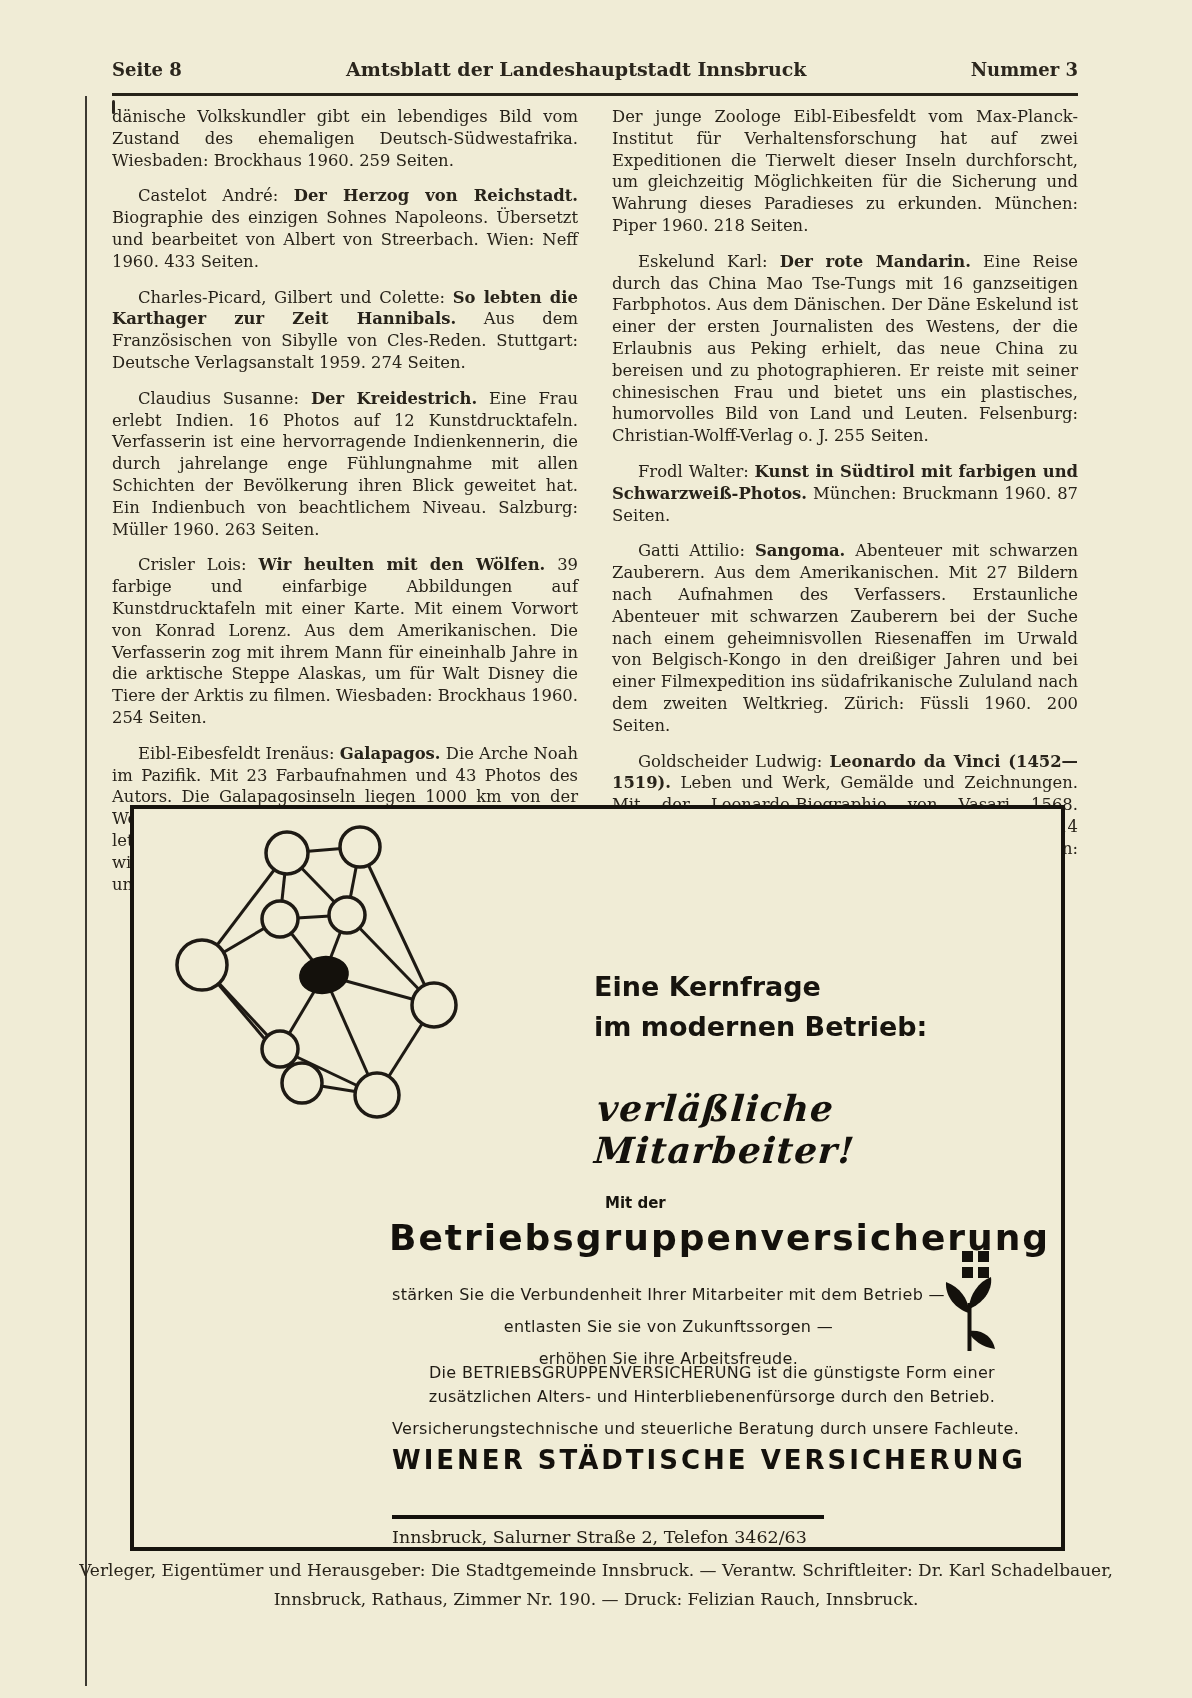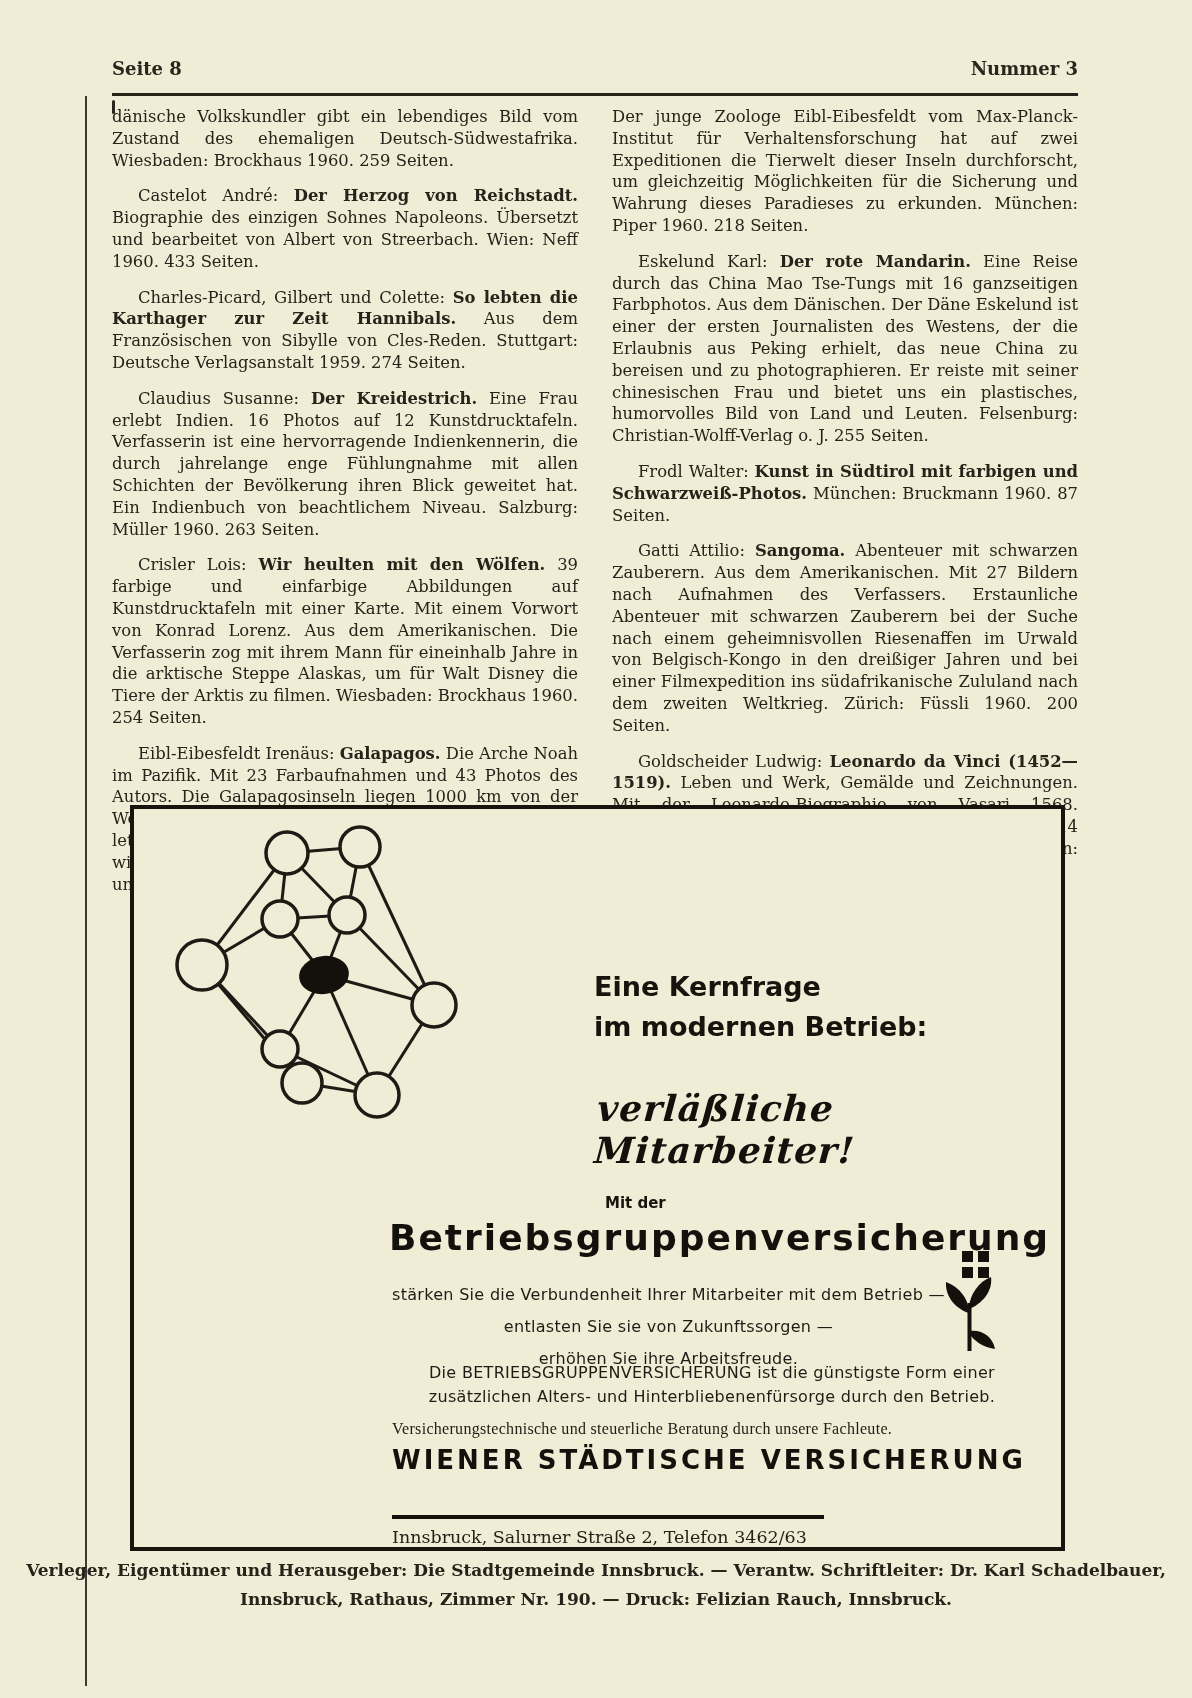--- a/index.html
+++ b/index.html
@@ -30,38 +30,39 @@
   .ad-box{position:absolute;left:130px;top:805px;width:927px;height:738px;border:4px solid #17140e;background:#f0ecd6;}
   .ad-illustration{position:absolute;left:28px;top:14px;}
   .ad-kicker{position:absolute;left:460px;top:158px;font-family:"DejaVu Sans",sans-serif;font-weight:bold;font-size:27px;line-height:40px;color:#17140e;}
   .ad-script{position:absolute;left:462px;top:278px;font-family:"DejaVu Serif",serif;font-style:italic;font-weight:bold;font-size:36px;letter-spacing:1px;color:#14110c;transform:skewX(-4deg);}
   .ad-mitder{position:absolute;left:471px;top:385px;font-family:"DejaVu Sans",sans-serif;font-weight:bold;font-size:15px;color:#17140e;}
   .ad-headline{position:absolute;left:255px;top:408px;width:660px;font-family:"DejaVu Sans",sans-serif;font-weight:bold;font-size:36px;letter-spacing:2px;color:#14110c;white-space:nowrap;}
   .ad-body{position:absolute;left:258px;font-family:"DejaVu Sans",sans-serif;font-size:16px;color:#201c15;letter-spacing:0.3px;}
   .ad-body .bl{margin:0 0 8px 0;line-height:24px;text-align:center;}
   .grp1{top:474px;}
   .grp2{top:552px;width:640px;}
-  .grp3{top:608px;font-family:Liberation Serif, serif;}
+  .grp3{top:608px;}
   .ad-company{position:absolute;left:258px;top:636px;font-family:"DejaVu Sans",sans-serif;font-weight:bold;font-size:26px;letter-spacing:3px;color:#14110c;white-space:nowrap;}
   .ad-branch{position:absolute;left:258px;top:676px;font-family:"DejaVu Serif",serif;font-size:20px;letter-spacing:5px;color:#1c1812;white-space:nowrap;}
   .ad-branch-rule{position:absolute;left:258px;top:706px;width:432px;height:4px;background:#14110c;}
   .ad-address{position:absolute;left:258px;top:718px;font-family:"DejaVu Serif",serif;font-size:17.5px;color:#241f16;}
   .ad-logo{position:absolute;left:798px;top:442px;}
 
   
-  .footer{position:absolute;left:0;top:1556px;width:1192px;text-align:center;font-size:17px;font-weight:bold;color:#28231a;line-height:29px;}
+  .footer{position:absolute;left:0;top:1556px;width:1192px;text-align:center;font-size:17px;font-weight:normal;color:#28231a;line-height:29px;}
 </style>
 </head>
 <body>
 
 <div class="scan-line"></div>
 <div class="ink-mark"></div>
 
 <div class="header">
   <span class="h-left">Seite 8</span>
+  <span class="h-center">Amtsblatt der Landeshauptstadt Innsbruck</span>
   <span class="h-right">Nummer 3</span>
 </div>
 <div class="header-rule"></div>
 
 <div class="col col-left">
   <p class="entry cont"><span>dänische Volkskundler gibt ein lebendiges Bild vom Zustand des ehemaligen Deutsch-Südwestafrika. Wiesbaden: Brockhaus 1960. 259 Seiten.</span></p>
   <p class="entry"><span>Castelot André: </span><b>Der Herzog von Reichstadt.</b><span> Biographie des einzigen Sohnes Napoleons. Übersetzt und bearbeitet von Albert von Streerbach. Wien: Neff 1960. 433 Seiten.</span></p>
   <p class="entry"><span>Charles-Picard, Gilbert und Colette: </span><b>So lebten die Karthager zur Zeit Hannibals.</b><span> Aus dem Französischen von Sibylle von Cles-Reden. Stuttgart: Deutsche Verlagsanstalt 1959. 274 Seiten.</span></p>
   <p class="entry"><span>Claudius Susanne: </span><b>Der Kreidestrich.</b><span> Eine Frau erlebt Indien. 16 Photos auf 12 Kunstdrucktafeln. Verfasserin ist eine hervorragende Indienkennerin, die durch jahrelange enge Fühlungnahme mit allen Schichten der Bevölkerung ihren Blick geweitet hat. Ein Indienbuch von beachtlichem Niveau. Salzburg: Müller 1960. 263 Seiten.</span></p>
   <p class="entry"><span>Crisler Lois: </span><b>Wir heulten mit den Wölfen.</b><span> 39 farbige und einfarbige Abbildungen auf Kunstdrucktafeln mit einer Karte. Mit einem Vorwort von Konrad Lorenz. Aus dem Amerikanischen. Die Verfasserin zog mit ihrem Mann für eineinhalb Jahre in die arktische Steppe Alaskas, um für Walt Disney die Tiere der Arktis zu filmen. Wiesbaden: Brockhaus 1960. 254 Seiten.</span></p>

